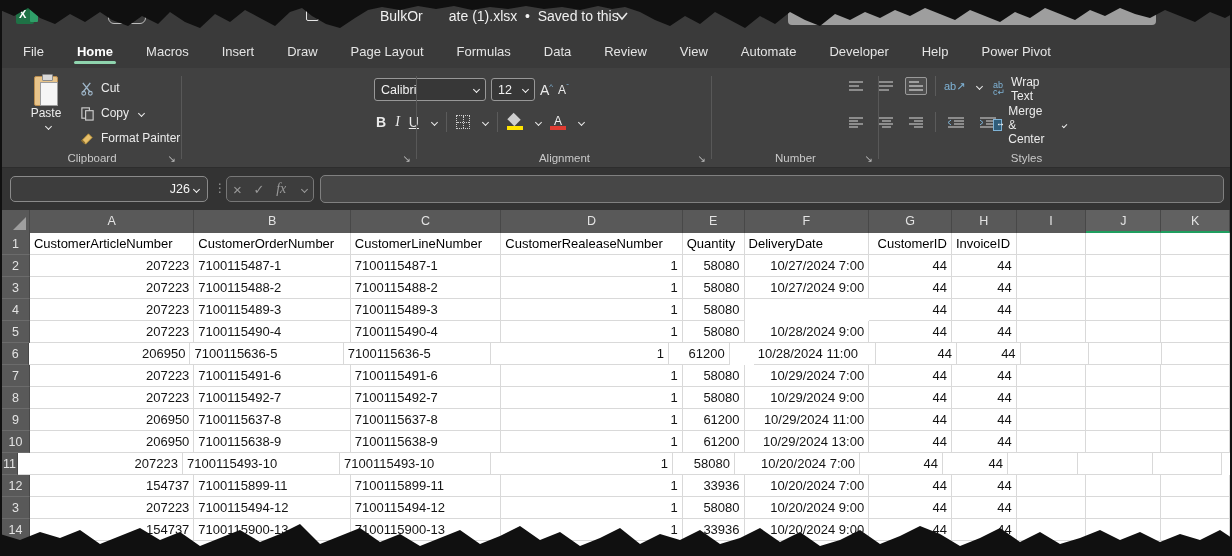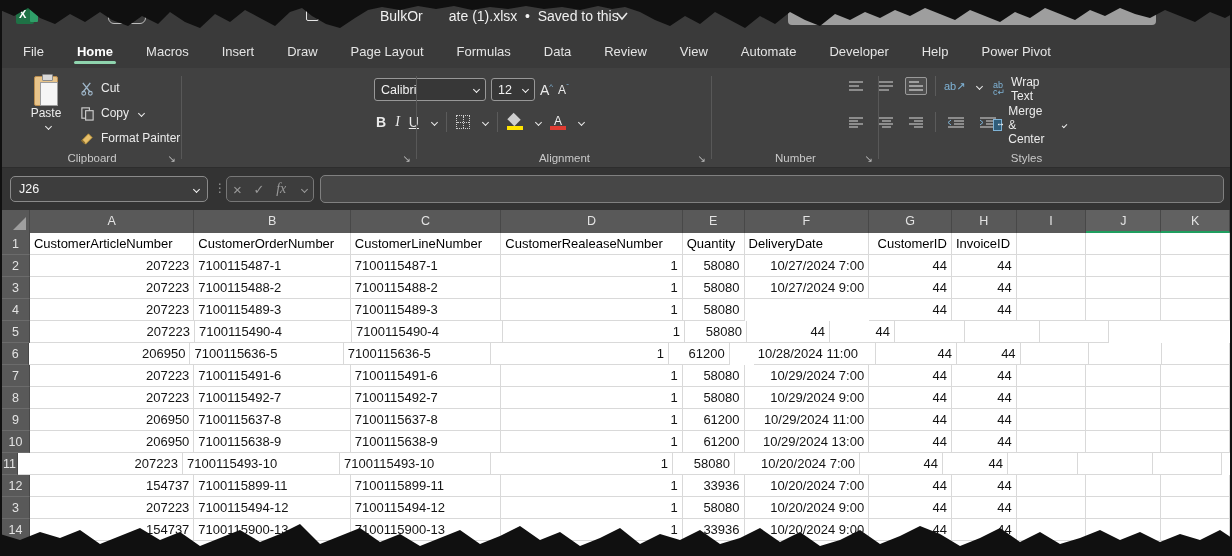--- a/index.html
+++ b/index.html
@@ -64,21 +64,21 @@
   .albox{padding:2px;border:1px solid transparent;display:flex;}
   .albox.sel{border-color:#9a9a9a;background:#4e4e4e;border-radius:2px;}
   .wrap-btn{position:absolute;left:576px;top:10px;}
   .merge-btn{position:absolute;left:576px;top:46px;}
   .ab-ic{font-size:9px;color:#7fb3d6;line-height:7px;display:inline-block;text-align:left;}
   .merge-ic{width:16px;height:12px;border:1px solid #7fb3d6;display:inline-block;position:relative;background:#2f5d7a;}
   .merge-ic::after{content:"↔";position:absolute;left:2px;top:-2px;font-size:9px;color:#fff;}
 
   
   .fbar{position:absolute;left:0;top:168px;width:100%;height:42px;background:#333333;display:flex;align-items:center;}
-  .namebox{position:absolute;left:8px;top:8px;width:198px;height:26px;border:1px solid #8a8a8a;border-radius:5px;color:#f5f5f5;font-size:12.5px;display:flex;align-items:center;justify-content:space-between;padding:0 8px;background:#3d3d3d;}
+  .namebox{position:absolute;left:8px;top:8px;width:198px;height:26px;border:1px solid #8a8a8a;border-radius:5px;color:#f5f5f5;font-size:12.5px;display:flex;align-items:center;justify-content:flex-end;padding:0 8px;background:#3d3d3d;}
   .dots{position:absolute;left:212px;top:13px;color:#9a9a9a;font-size:12px;letter-spacing:0;}
   .fxgroup{position:absolute;left:224px;top:8px;width:88px;height:26px;border:1px solid #777;border-radius:5px;display:flex;align-items:center;justify-content:space-around;color:#9a9a9a;font-size:13px;background:#3d3d3d;}
   .fxgroup .fx{font-style:italic;font-family:"Liberation Serif",serif;font-size:14px;}
   .finput{position:absolute;left:318px;top:7px;right:6px;height:28px;border:1px solid #808080;border-radius:5px;background:#474747;}
 
   
   .sheet{position:absolute;left:0;top:210px;width:100%;height:346px;background:#fff;}
   .hdr-row{display:flex;height:23px;background:#595959;}
   .hdr-cell{color:#e3e3e3;font-size:12.5px;text-align:center;line-height:23px;border-right:1px solid #484848;position:relative;}
   .hdr-cell.selcol{border-bottom:2px solid #1f9e5f;background:#616161;}
@@ -361,20 +361,21 @@
           <div class="cell" style="width: 75px; text-align: left;"></div>
           <div class="cell" style="width: 69px; text-align: left;"></div>
         </div>
         <div class="row">
           <div class="rnum" style="width: 28px;">5</div>
           <div class="cell" style="width: 165px; text-align: right;">207223</div>
           <div class="cell" style="width: 157px; text-align: left;">7100115490-4</div>
           <div class="cell" style="width: 151px; text-align: left;">7100115490-4</div>
           <div class="cell" style="width: 182px; text-align: right;">1</div>
           <div class="cell" style="width: 62px; text-align: right;">58080</div>
+          <div class="cell" style="width: 125px; text-align: right;">10/28/2024 9:00</div>
           <div class="cell" style="width: 83px; text-align: right;">44</div>
           <div class="cell" style="width: 65px; text-align: right;">44</div>
           <div class="cell" style="width: 70px; text-align: left;"></div>
           <div class="cell" style="width: 75px; text-align: left;"></div>
           <div class="cell" style="width: 69px; text-align: left;"></div>
         </div>
         <div class="row">
           <div class="rnum" style="width: 28px;">6</div>
           <div class="cell" style="width: 165px; text-align: right;">206950</div>
           <div class="cell" style="width: 157px; text-align: left;">7100115636-5</div>

